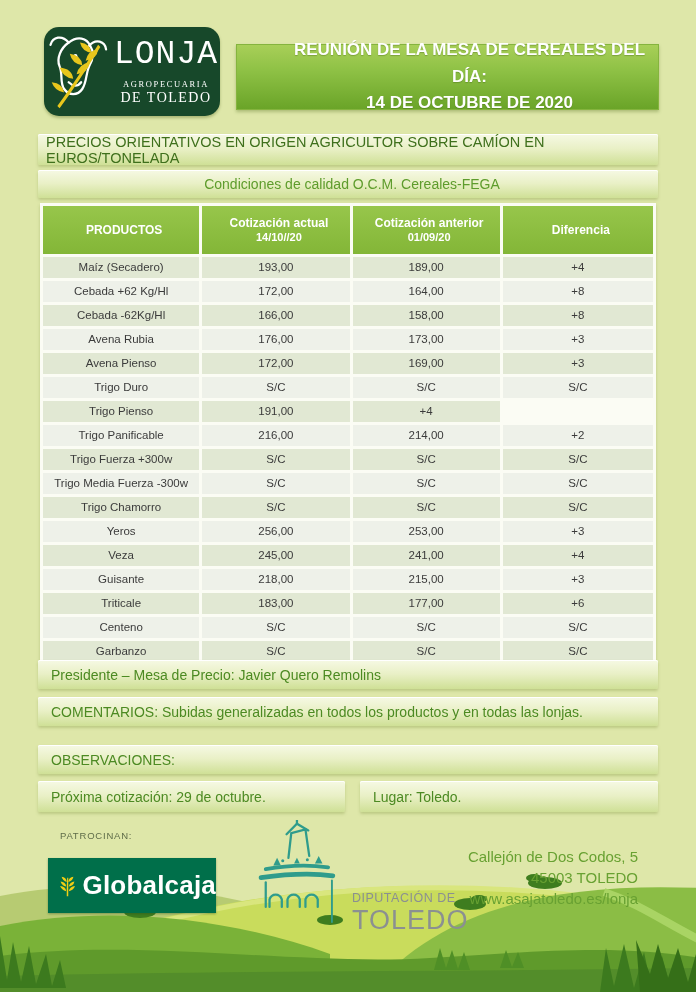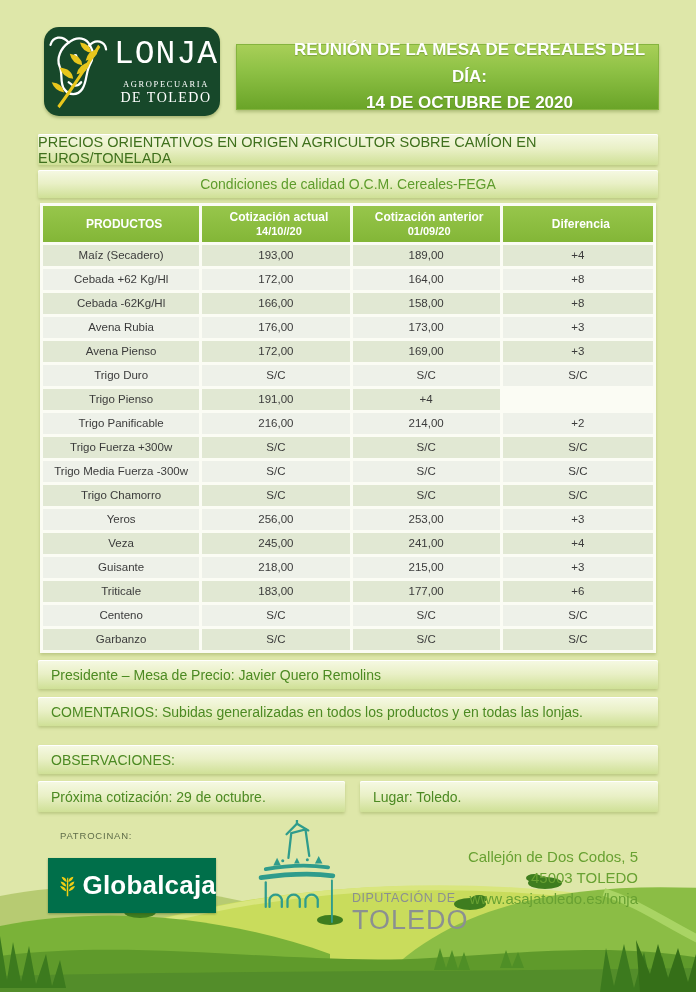--- a/index.html
+++ b/index.html
@@ -32,37 +32,37 @@
     display:flex;flex-direction:column;justify-content:center;line-height:1.55;
     text-shadow:0 1px 1px rgba(60,90,20,.35);box-shadow:0 2px 3px rgba(100,125,50,.4);padding-left:44px;
   }
   
   .bar{
     position:absolute;left:38px;width:620px;
     background:linear-gradient(180deg,#f6f9e4 0%,#e9f0c6 48%,#cfe096 100%);
     border-radius:2px;box-shadow:inset 0 1px 0 #fff,0 2px 3px rgba(125,145,65,.35);
     color:var(--bar_text);font-size:14px;display:flex;align-items:center;
   }
-  .bar.center{justify-content:center;}
+  .bar.center{justify-content:center;padding-left:8px;}
   .bar.left{padding-left:13px;}
   .bar-precios{top:134px;height:31px;color:var(--bar_dark_text);font-size:14.5px;}
   .bar-condiciones{top:170px;height:28px;color:#5e9c2c;}
   .bar-presidente{top:660px;height:29px;}
   .bar-comentarios{top:697px;height:29px;}
   .bar-observaciones{top:745px;height:29px;}
   .bar-proxima{top:781px;height:31px;width:307px;}
   .bar-lugar{top:781px;height:31px;width:298px;left:360px;}
   
   .tbl{
     position:absolute;left:40px;top:203px;width:616px;background:#fbfcf4;padding:3px;
     box-shadow:0 2px 3px rgba(120,140,60,.35);
   }
   .t-head,.t-row{display:grid;grid-template-columns:26fr 24.5fr 24.5fr 25fr;gap:3px;}
   .th{
-    height:36px;background:linear-gradient(180deg,#97c64b,#83b637);
+    height:48px;background:linear-gradient(180deg,#97c64b,#83b637);
     color:#fff;font-weight:bold;display:flex;flex-direction:column;justify-content:center;
     text-align:center;font-size:12px;line-height:1.25;padding-left:6px;
   }
   .th .l2{font-size:11px;}
   .t-row{margin-top:3px;}
   .t-cell{
     height:21px;line-height:21px;text-align:center;font-size:11.5px;color:#3b3b3b;
     overflow:hidden;white-space:nowrap;
   }
   .t-row.odd .t-cell{background:var(--row_odd);}

